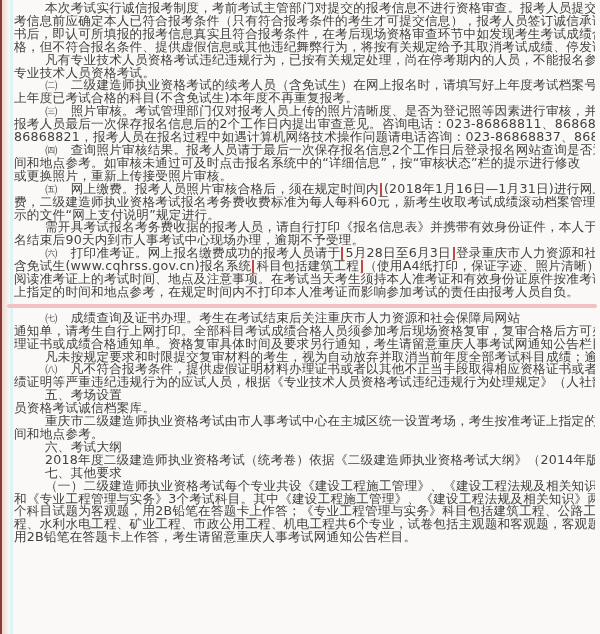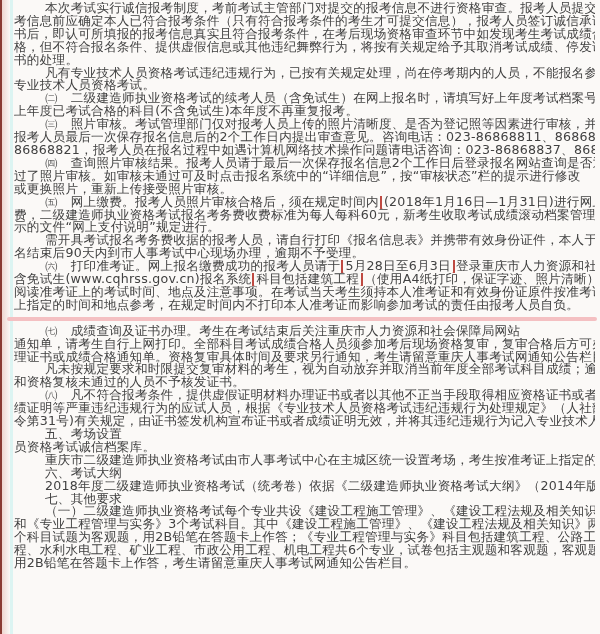--- a/index.html
+++ b/index.html
@@ -45,52 +45,50 @@
 
 <div class="scan-edge-dark"></div>
 <div class="scan-edge-pink"></div>
 <div class="scan-edge-cyan"></div>
 
 <div class="doc">
     <div class="line indent"><span>本次考试实行诚信报考制度，考前考试主管部门对提交的报考信息不进行资格审查。报考人员提交报</span></div>
     <div class="line"><span>考信息前应确定本人已符合报考条件（只有符合报考条件的考生才可提交信息），报考人员签订诚信承诺</span></div>
     <div class="line"><span>书后，即认可所填报的报考信息真实且符合报考条件，在考后现场资格审查环节中如发现考生考试成绩合</span></div>
     <div class="line"><span>格，但不符合报名条件、提供虚假信息或其他违纪舞弊行为，将按有关规定给予其取消考试成绩、停发证</span></div>
-    <div class="line"><span>书的处理。</span></div>
     <div class="line indent"><span>凡有专业技术人员资格考试违纪违规行为，已按有关规定处理，尚在停考期内的人员，不能报名参加</span></div>
     <div class="line"><span>专业技术人员资格考试。</span></div>
     <div class="line indent"><span>㈡　二级建造师执业资格考试的续考人员（含免试生）在网上报名时，请填写好上年度考试档案号，</span></div>
     <div class="line"><span>上年度已考试合格的科目(不含免试生)本年度不再重复报考。</span></div>
     <div class="line indent"><span>㈢　照片审核。考试管理部门仅对报考人员上传的照片清晰度、是否为登记照等因素进行审核，并在</span></div>
     <div class="line"><span>报考人员最后一次保存报名信息后的2个工作日内提出审查意见。咨询电话：023-86868811、86868815、</span></div>
     <div class="line"><span>86868821，报考人员在报名过程中如遇计算机网络技术操作问题请电话咨询：023-86868837、86868838。</span></div>
     <div class="line indent"><span>㈣　查询照片审核结果。报考人员请于最后一次保存报名信息2个工作日后登录报名网站查询是否通</span></div>
-    <div class="line"><span>过了照片审核。如审核未通过可及时点击报名系统中的“详细信息”，按“审核状态”栏的提示进行修改</span></div>
+    <div class="line"><span>间和地点参考。如审核未通过可及时点击报名系统中的“详细信息”，按“审核状态”栏的提示进行修改</span></div>
     <div class="line"><span>或更换照片，重新上传接受照片审核。</span></div>
     <div class="line indent"><span>㈤　网上缴费。报考人员照片审核合格后，须在规定时间内</span><span class="hl">(2018年1月16日—1月31日)进行网上缴</span></div>
     <div class="line"><span>费，二级建造师执业资格考试报名考务费收费标准为每人每科60元，新考生收取考试成绩滚动档案管理费</span></div>
     <div class="line"><span>示的文件“网上支付说明”规定进行。</span></div>
     <div class="line indent"><span>需开具考试报名考务费收据的报考人员，请自行打印《报名信息表》并携带有效身份证件，本人于报</span></div>
     <div class="line"><span>名结束后90天内到市人事考试中心现场办理，逾期不予受理。</span></div>
     <div class="line indent"><span>㈥　打印准考证。网上报名缴费成功的报考人员请于</span><span class="hl">5月28日至6月3日</span><span>登录重庆市人力资源和社会保</span></div>
     <div class="line"><span>含免试生(www.cqhrss.gov.cn)报名系统</span><span class="hl">科目包括建筑工程</span><span>（使用A4纸打印，保证字迹、照片清晰），并认真</span></div>
     <div class="line"><span>阅读准考证上的考试时间、地点及注意事项。在考试当天考生须持本人准考证和有效身份证原件按准考证</span></div>
     <div class="line"><span>上指定的时间和地点参考，在规定时间内不打印本人准考证而影响参加考试的责任由报考人员自负。</span></div>
     <div class="divider"></div>
     <div class="line indent"><span>㈦　成绩查询及证书办理。考生在考试结束后关注重庆市人力资源和社会保障局网站</span></div>
     <div class="line"><span>通知单，请考生自行上网打印。全部科目考试成绩合格人员须参加考后现场资格复审，复审合格后方可办</span></div>
     <div class="line"><span>理证书或成绩合格通知单。资格复审具体时间及要求另行通知，考生请留意重庆人事考试网通知公告栏目</span></div>
     <div class="line indent"><span>凡未按规定要求和时限提交复审材料的考生，视为自动放弃并取消当前年度全部考试科目成绩；逾期</span></div>
-    <div class="line"><span>和资格复核未通过的人员不予核发证书。</span></div>
     <div class="line indent"><span>㈧　凡不符合报考条件，提供虚假证明材料办理证书或者以其他不正当手段取得相应资格证书或者成</span></div>
     <div class="line"><span>绩证明等严重违纪违规行为的应试人员，根据《专业技术人员资格考试违纪违规行为处理规定》（人社部</span></div>
-    <div class="line"><span>令第31号)有关规定，由证书签发机构宣布证书或者成绩证明无效，并将其违纪违规行为记入专业技术人</span></div>
     <div class="line indent"><span>五、考场设置</span></div>
     <div class="line"><span>员资格考试诚信档案库。</span></div>
     <div class="line indent"><span>重庆市二级建造师执业资格考试由市人事考试中心在主城区统一设置考场，考生按准考证上指定的时</span></div>
+    <div class="line"><span>间和地点参考。</span></div>
     <div class="line indent"><span>六、考试大纲</span></div>
     <div class="line indent"><span>2018年度二级建造师执业资格考试（统考卷）依据《二级建造师执业资格考试大纲》（2014年版）命</span></div>
     <div class="line indent"><span>七、其他要求</span></div>
     <div class="line indent"><span>（一）二级建造师执业资格考试每个专业共设《建设工程施工管理》、《建设工程法规及相关知识》</span></div>
     <div class="line"><span>和《专业工程管理与实务》3个考试科目。其中《建设工程施工管理》、《建设工程法规及相关知识》两</span></div>
     <div class="line"><span>个科目试题为客观题，用2B铅笔在答题卡上作答；《专业工程管理与实务》科目包括建筑工程、公路工</span></div>
     <div class="line"><span>程、水利水电工程、矿业工程、市政公用工程、机电工程共6个专业，试卷包括主观题和客观题，客观题</span></div>
     <div class="line"><span>用2B铅笔在答题卡上作答，考生请留意重庆人事考试网通知公告栏目。</span></div>
   </div>
 

